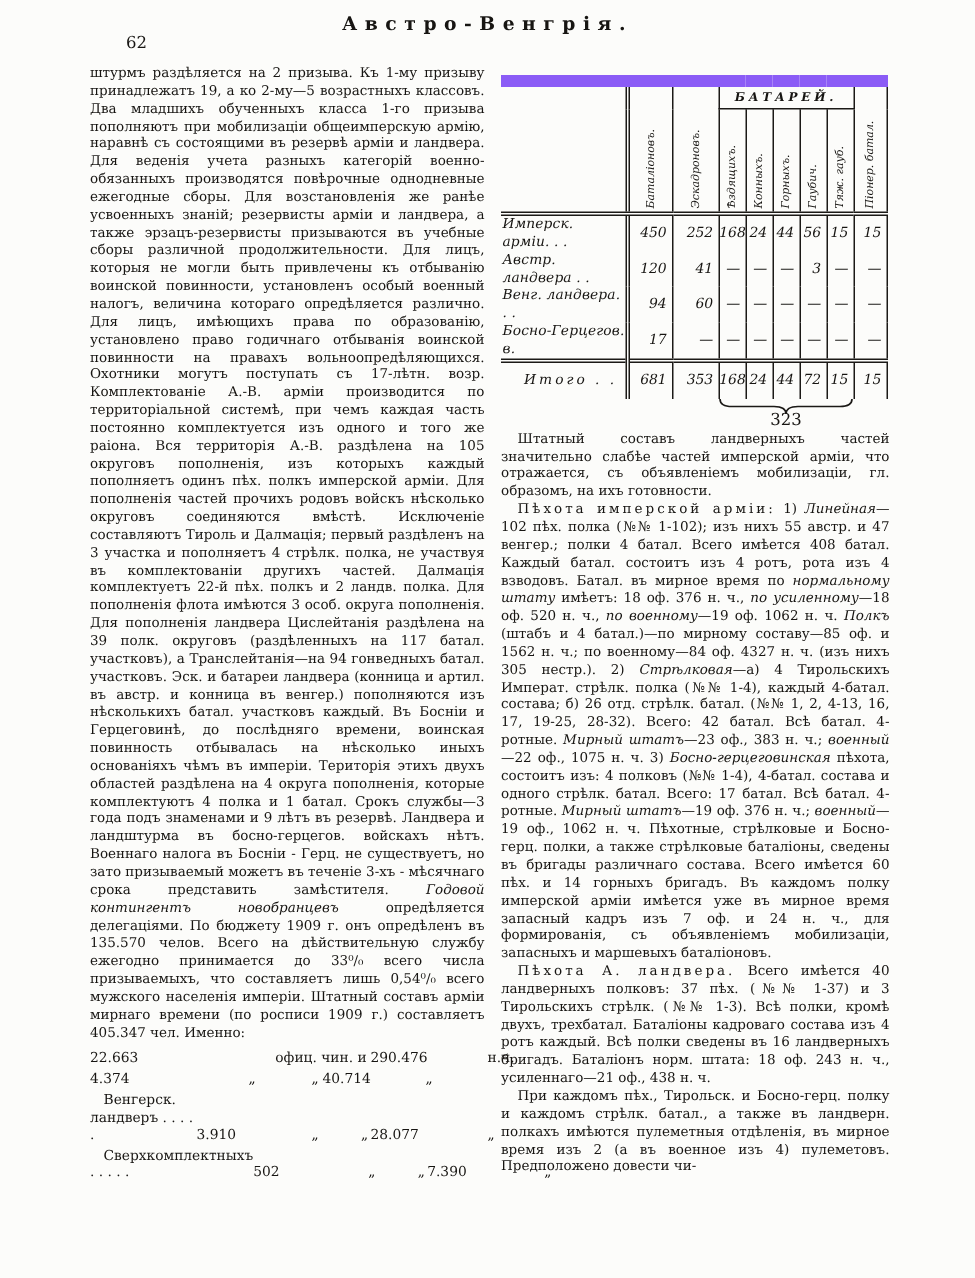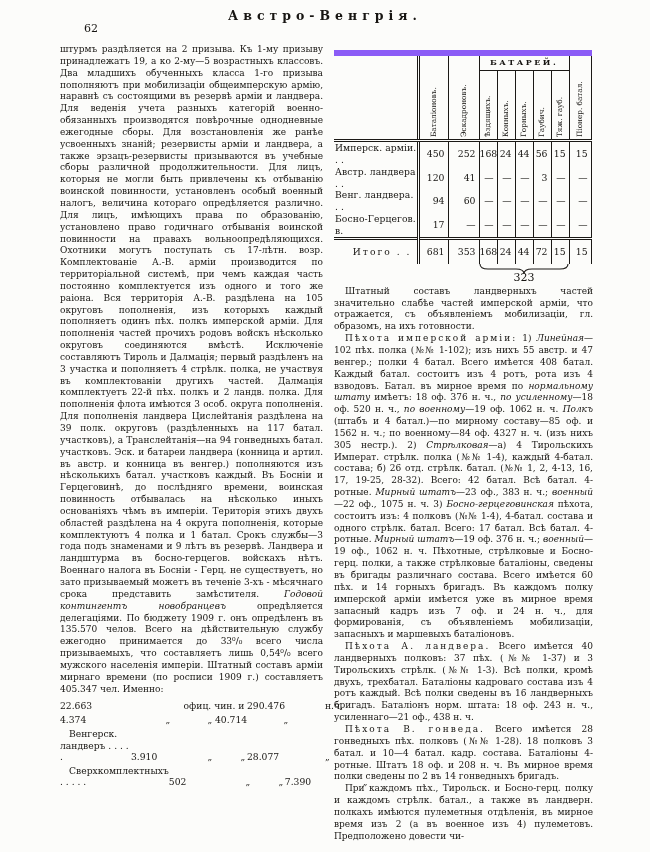--- a/index.html
+++ b/index.html
@@ -11,21 +11,21 @@
   .cols{display:flex;gap:11px;padding:2px 57px 0 60px;}
   .col{text-align:justify;font-size:9px;line-height:11.85px;}
   .col.left{width:263px;}
   .col.right{width:259px;}
   p.para{margin:0;}
   p.para.ind{text-indent:11px;}
   .spaced{letter-spacing:2px;}
 
   
   table.army{border-collapse:collapse;table-layout:fixed;width:257px;margin-top:6px;
-             border-top:6px solid #8b5cf6;border-right:1px solid #1b1916;}
+             border-top:8px solid #8b5cf6;border-right:1px solid #1b1916;font-style:italic;}
   .army th,.army td{padding:0;font-weight:normal;}
   .army thead th{border-bottom:3px double #1b1916;}
   .army th.group{font-size:8px;font-weight:bold;letter-spacing:2.5px;height:14px;
                  border-bottom:1px solid #1b1916;vertical-align:middle;text-align:center;}
   .army th.corner{border-bottom:3px double #1b1916;}
   .rot{display:block;writing-mode:vertical-rl;transform:rotate(180deg);font-size:7.3px;
        line-height:1;margin:0 auto;height:52px;text-align:left;padding:2px 0 0 0;white-space:nowrap;}
   .army th.tall{height:68px;vertical-align:bottom;}
   .vd{border-left:3px double #1b1916;}
   .vl{border-left:1px solid #1b1916;}
@@ -205,19 +205,18 @@
         <svg class="brace-svg" width="90" height="10" viewBox="0 0 90 10">
           <path d="M1 0 Q1 5 9 5 L37 5 Q45 5 45 10 Q45 5 53 5 L81 5 Q89 5 89 0" fill="none" stroke="#1b1916" stroke-width="1.1"></path>
         </svg>
         <div class="brace-num">323</div>
       </div>
 
       <div id="right-paras">
           <p class="para ind">Штатный составъ ландверныхъ частей значительно слабѣе частей имперской арміи, что отражается, съ объявленіемъ мобилизаціи, гл. образомъ, на ихъ готовности.</p>
           <p class="para ind"><span class="spaced">Пѣхота имперской арміи:</span> 1) <i>Линейная</i>—102 пѣх. полка (№№ 1-102); изъ нихъ 55 австр. и 47 венгер.; полки 4 батал. Всего имѣется 408 батал. Каждый батал. состоитъ изъ 4 ротъ, рота изъ 4 взводовъ. Батал. въ мирное время по <i>нормальному штату</i> имѣетъ: 18 оф. 376 н. ч., <i>по усиленному</i>—18 оф. 520 н. ч., <i>по военному</i>—19 оф. 1062 н. ч. <i>Полкъ</i> (штабъ и 4 батал.)—по мирному составу—85 оф. и 1562 н. ч.; по военному—84 оф. 4327 н. ч. (изъ нихъ 305 нестр.). 2) <i>Стрѣлковая</i>—а) 4 Тирольскихъ Императ. стрѣлк. полка (№№ 1-4), каждый 4-батал. состава; б) 26 отд. стрѣлк. батал. (№№ 1, 2, 4-13, 16, 17, 19-25, 28-32). Всего: 42 батал. Всѣ батал. 4-ротные. <i>Мирный штатъ</i>—23 оф., 383 н. ч.; <i>военный</i>—22 оф., 1075 н. ч. 3) <i>Босно-герцеговинская</i> пѣхота, состоитъ изъ: 4 полковъ (№№ 1-4), 4-батал. состава и одного стрѣлк. батал. Всего: 17 батал. Всѣ батал. 4-ротные. <i>Мирный штатъ</i>—19 оф. 376 н. ч.; <i>военный</i>—19 оф., 1062 н. ч. Пѣхотные, стрѣлковые и Босно-герц. полки, а также стрѣлковые баталіоны, сведены въ бригады различнаго состава. Всего имѣется 60 пѣх. и 14 горныхъ бригадъ. Въ каждомъ полку имперской арміи имѣется уже въ мирное время запасный кадръ изъ 7 оф. и 24 н. ч., для формированія, съ объявленіемъ мобилизаціи, запасныхъ и маршевыхъ баталіоновъ.</p>
           <p class="para ind"><span class="spaced">Пѣхота А. ландвера.</span> Всего имѣется 40 ландверныхъ полковъ: 37 пѣх. (№№ 1-37) и 3 Тирольскихъ стрѣлк. (№№ 1-3). Всѣ полки, кромѣ двухъ, трехбатал. Баталіоны кадроваго состава изъ 4 ротъ каждый. Всѣ полки сведены въ 16 ландверныхъ бригадъ. Баталіонъ норм. штата: 18 оф. 243 н. ч., усиленнаго—21 оф., 438 н. ч.</p>
-          <p class="para ind"><span class="spaced">Пѣхота В. гонведа.</span> Всего имѣется 28 гонведныхъ пѣх. полковъ (№№ 1-28). 18 полковъ 3 батал. и 10—4 батал. кадр. состава. Баталіоны 4-ротные. Штатъ 18 оф. и 208 н. ч. Въ мирное время полки сведены по 2 въ 14 гонведныхъ бригадъ.</p>
           <p class="para ind">При каждомъ пѣх., Тирольск. и Босно-герц. полку и каждомъ стрѣлк. батал., а также въ ландверн. полкахъ имѣются пулеметныя отдѣленія, въ мирное время изъ 2 (а въ военное изъ 4) пулеметовъ. Предположено довести чи-</p>
         </div>
     </section>
 
   </div>
 </div>
 
 </body></html>

